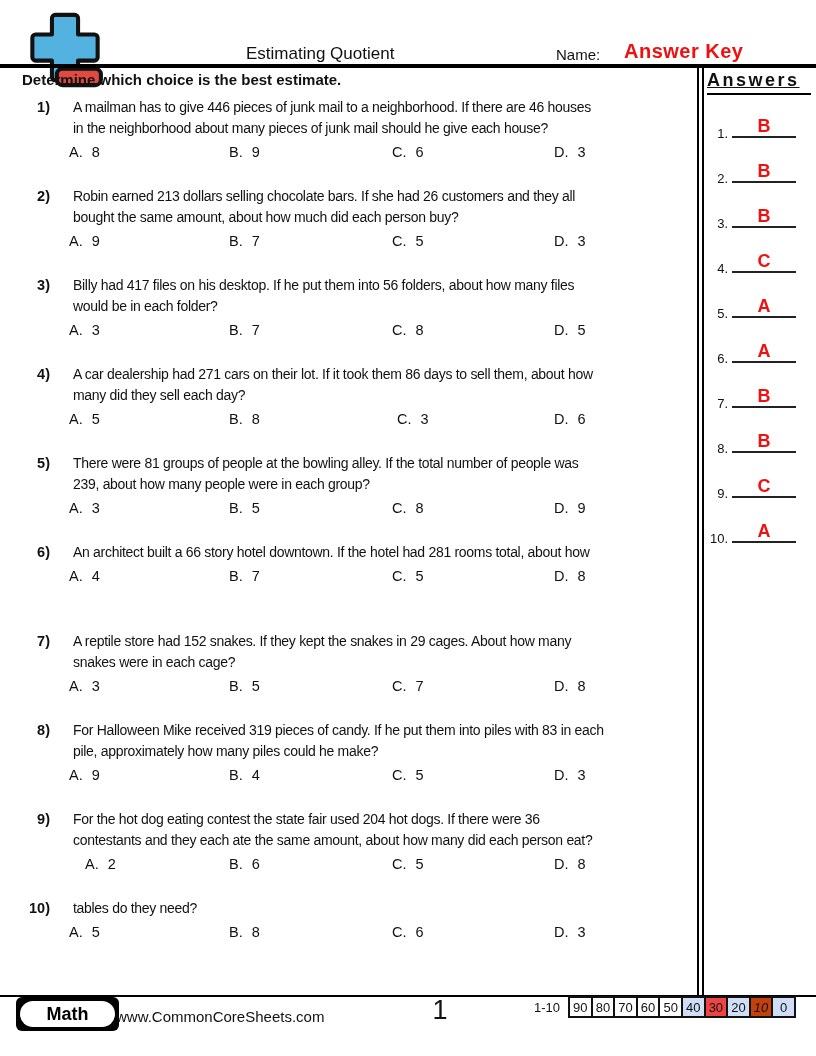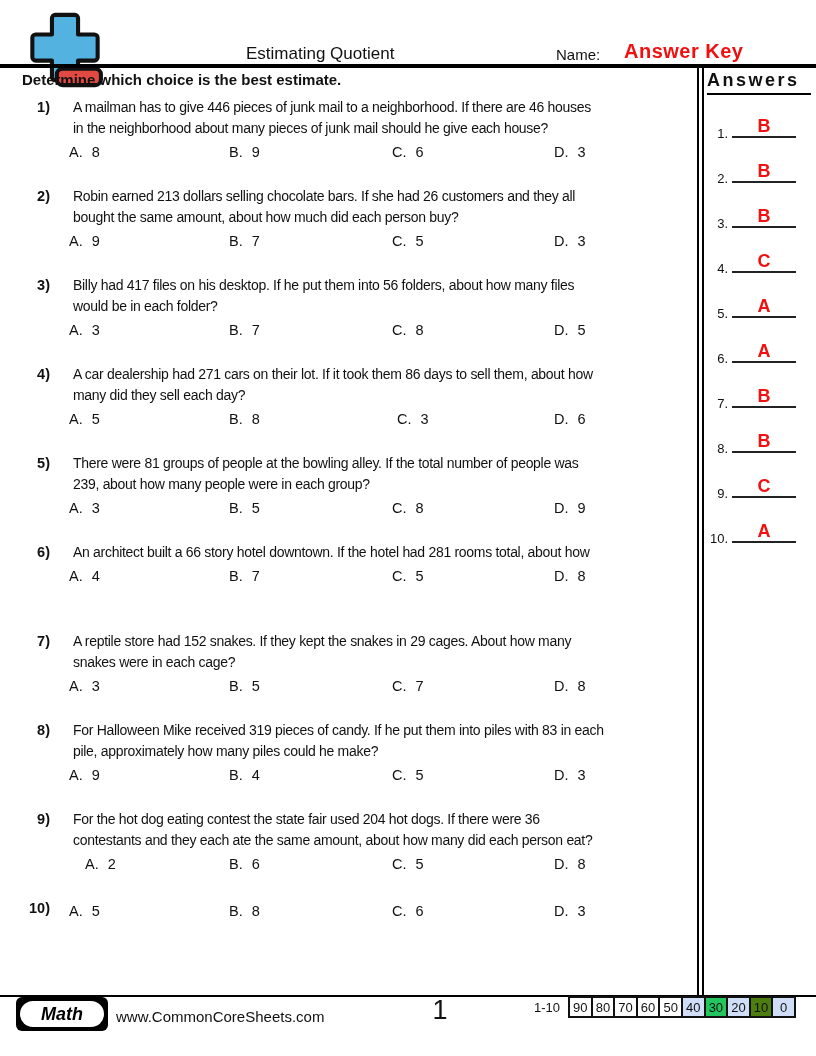--- a/index.html
+++ b/index.html
@@ -13,36 +13,36 @@
   .name-label{position:absolute;left:556px;top:46px;font-size:15px;}
   .name-value{position:absolute;left:624px;top:40px;font-size:20px;font-weight:bold;letter-spacing:.5px;}
   .header-rule{position:absolute;left:0;top:64px;width:816px;height:4px;background:#000;}
   .instruction{position:absolute;left:22px;top:71px;font-size:15px;font-weight:bold;}
   
   .vline{position:absolute;top:68px;width:2px;height:928px;background:#000;}
   .vline-left{left:697px;}
   .vline-right{left:702px;}
   .answers-title{
     position:absolute;left:707px;top:70px;width:104px;font-size:18px;font-weight:bold;
-    letter-spacing:2.5px;border-bottom:2.5px solid #000;padding-bottom:2px;
+    letter-spacing:2.5px;border-bottom:2.5px solid #000;padding-bottom:2px;text-decoration:underline;
   }
   .ans-row{position:absolute;left:706px;width:98px;height:33px;}
   .ans-num{position:absolute;left:0;bottom:-3px;width:22px;font-size:13px;text-align:right;}
   .ans-line{position:absolute;left:26px;right:8px;bottom:0;border-bottom:2px solid #222;}
   .ans-letter{position:absolute;left:26px;right:8px;bottom:1px;text-align:center;font-size:18px;font-weight:bold;}
   
   .question{position:absolute;left:30px;width:668px;}
   .qnum{position:absolute;left:-6px;top:0;width:26px;text-align:right;font-weight:bold;font-size:14.5px;line-height:21px;}
   .qline{margin-left:43px;font-size:14px;letter-spacing:-0.3px;line-height:21px;white-space:nowrap;}
   .choices{position:relative;margin-left:37px;margin-top:5px;height:20px;font-size:14.5px;}
   .choice{position:absolute;top:0;}
   .c-label{margin-right:9px;}
   
   .footer-rule{position:absolute;left:0;top:995px;width:816px;height:2px;background:#000;}
-  .math-badge{position:absolute;left:16px;top:997px;width:92px;height:34px;background:#000;border-radius:6px;font-style:italic;}
+  .math-badge{position:absolute;left:16px;top:997px;width:103px;height:34px;background:#000;border-radius:6px;}
   .math-badge-inner{
     position:absolute;left:4px;top:4px;right:4px;bottom:4px;background:#fff;border-radius:14px;
     display:flex;align-items:center;justify-content:center;font-size:18px;font-weight:bold;color:#000;
   }
   .website{position:absolute;left:116px;top:1008px;font-size:15px;}
   .page-num{position:absolute;left:400px;top:995px;width:80px;text-align:center;font-size:27px;}
   .score-label{position:absolute;left:500px;top:1000px;width:60px;text-align:right;font-size:13px;}
   .score-cells{position:absolute;left:568px;top:996px;display:flex;}
   .score-cell{
     box-sizing:border-box;width:24.6px;height:22px;border:2px solid #111;margin-left:-2px;
@@ -217,20 +217,21 @@
         <div class="qline">contestants and they each ate the same amount, about how many did each person eat?</div>
         <div class="choices">
           <span class="choice" style="left: 18px;"><span class="c-label">A.</span><span class="c-val">2</span></span>
           <span class="choice" style="left: 162px;"><span class="c-label">B.</span><span class="c-val">6</span></span>
           <span class="choice" style="left: 325px;"><span class="c-label">C.</span><span class="c-val">5</span></span>
           <span class="choice" style="left: 487px;"><span class="c-label">D.</span><span class="c-val">8</span></span>
         </div>
       </div>
       <div class="question" style="top: 898px;">
         <span class="qnum">10)</span>
+        <div class="qline">tables do they need?</div>
         <div class="choices">
           <span class="choice" style="left: 2px;"><span class="c-label">A.</span><span class="c-val">5</span></span>
           <span class="choice" style="left: 162px;"><span class="c-label">B.</span><span class="c-val">8</span></span>
           <span class="choice" style="left: 325px;"><span class="c-label">C.</span><span class="c-val">6</span></span>
           <span class="choice" style="left: 487px;"><span class="c-label">D.</span><span class="c-val">3</span></span>
         </div>
       </div>
     </div>
 
   <div class="footer-rule"></div>
@@ -240,19 +241,19 @@
   <div class="website">www.CommonCoreSheets.com</div>
   <div class="page-num">1</div>
   <div class="score-label">1-10</div>
   <div class="score-cells" id="score-cells">
       <div class="score-cell">90</div>
       <div class="score-cell">80</div>
       <div class="score-cell">70</div>
       <div class="score-cell">60</div>
       <div class="score-cell">50</div>
       <div class="score-cell" style="background: rgb(207, 222, 246);">40</div>
-      <div class="score-cell" style="background: #22c55e;">30</div>
+      <div class="score-cell" style="background: #ef4444;">30</div>
       <div class="score-cell" style="background: rgb(207, 222, 246);">20</div>
-      <div class="score-cell" style="background: #4d7c0f;">10</div>
+      <div class="score-cell" style="background: #c2410c; font-style: italic;">10</div>
       <div class="score-cell" style="background: rgb(207, 222, 246);">0</div>
     </div>
 
 </div>
 
 </body></html>

